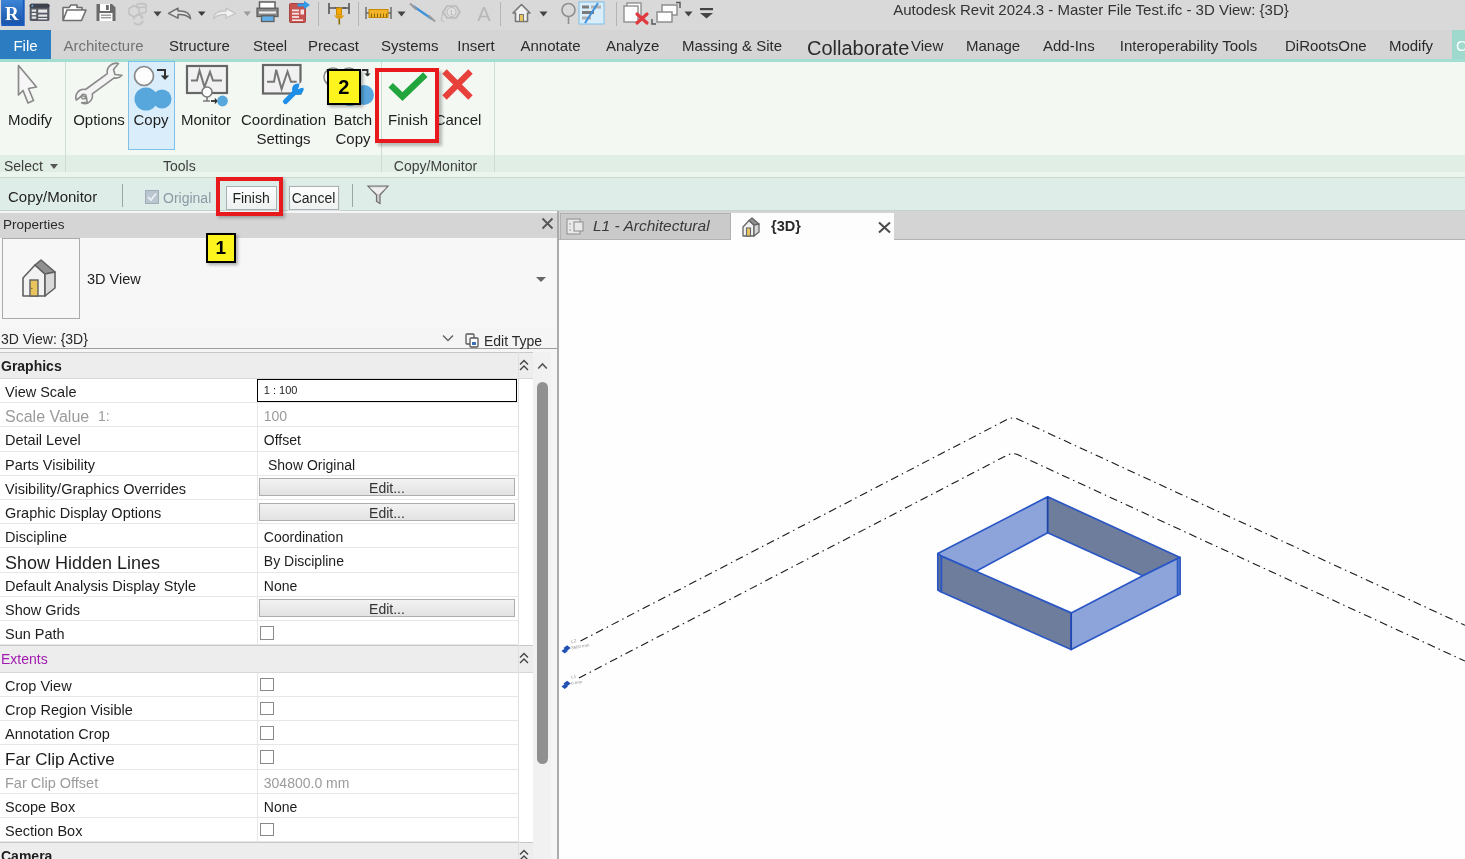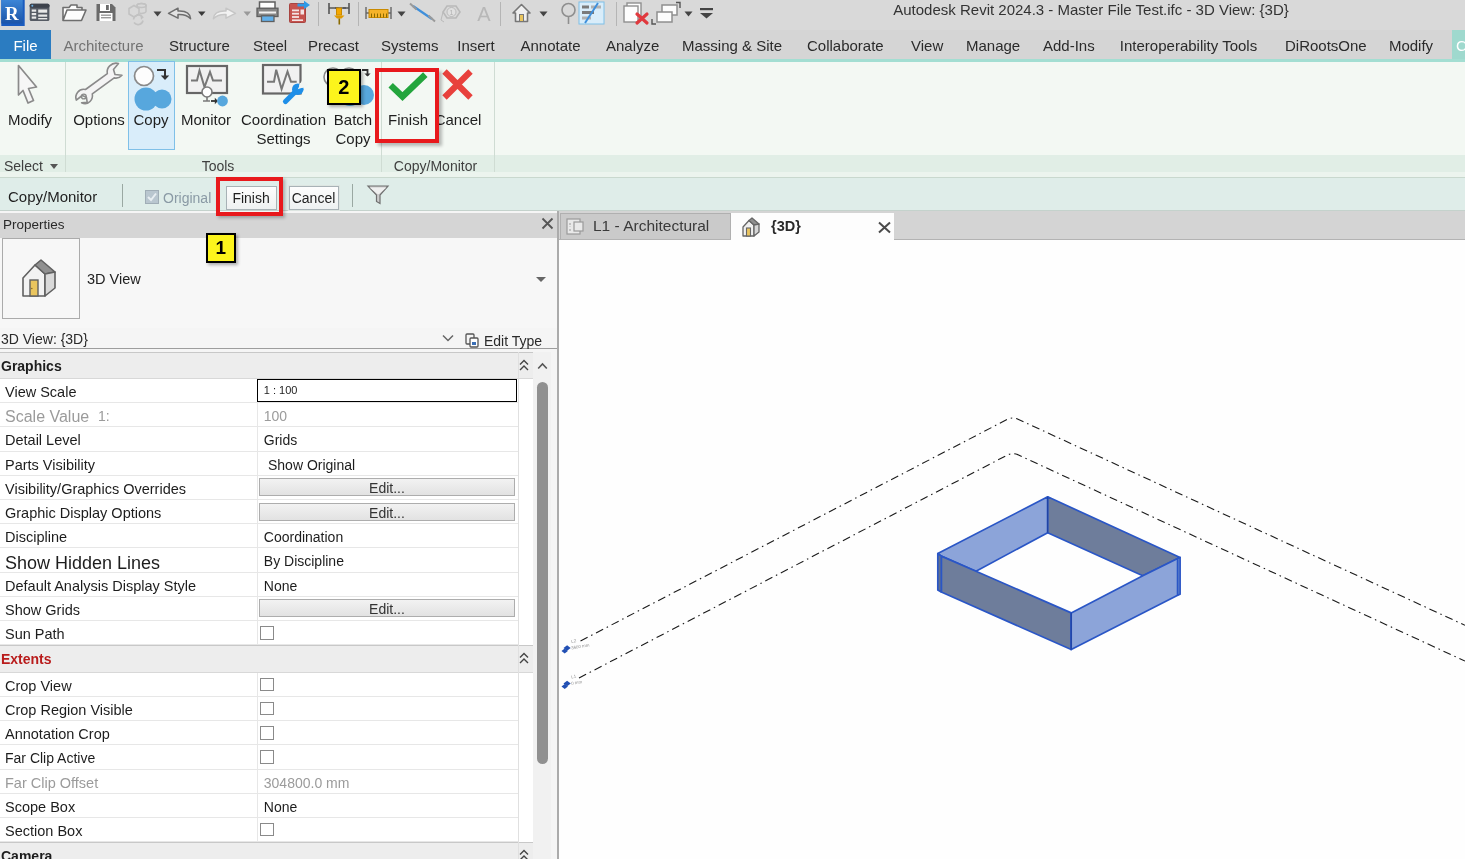--- a/index.html
+++ b/index.html
@@ -147,21 +147,21 @@
 <div id="menuitems">
     <div class="txt" style="left:63px;top:36.5px;width:81px;text-align:center;font-size:15px;color:#737373;">Architecture</div>
     <div class="txt" style="left:169px;top:36.5px;width:58px;text-align:center;font-size:15px;color:#2b2b2b;">Structure</div>
     <div class="txt" style="left:253px;top:36.5px;width:32px;text-align:center;font-size:15px;color:#2b2b2b;">Steel</div>
     <div class="txt" style="left:308px;top:36.5px;width:48px;text-align:center;font-size:15px;color:#2b2b2b;">Precast</div>
     <div class="txt" style="left:381px;top:36.5px;width:53px;text-align:center;font-size:15px;color:#2b2b2b;">Systems</div>
     <div class="txt" style="left:457px;top:36.5px;width:38px;text-align:center;font-size:15px;color:#2b2b2b;">Insert</div>
     <div class="txt" style="left:520px;top:36.5px;width:61px;text-align:center;font-size:15px;color:#2b2b2b;">Annotate</div>
     <div class="txt" style="left:606px;top:36.5px;width:51px;text-align:center;font-size:15px;color:#2b2b2b;">Analyze</div>
     <div class="txt" style="left:682px;top:36.5px;width:99px;text-align:center;font-size:15px;color:#2b2b2b;">Massing &amp; Site</div>
-    <div class="txt" style="left:807px;top:36.5px;width:76px;text-align:center;font-size:15px;color:#2b2b2b;">Collaborate</div>
+    <div class="txt" style="left:807px;top:36.5px;width:76px;text-align:center;font-size:20px;color:#2b2b2b;">Collaborate</div>
     <div class="txt" style="left:911px;top:36.5px;width:29px;text-align:center;font-size:15px;color:#2b2b2b;">View</div>
     <div class="txt" style="left:966px;top:36.5px;width:51px;text-align:center;font-size:15px;color:#2b2b2b;">Manage</div>
     <div class="txt" style="left:1043px;top:36.5px;width:49px;text-align:center;font-size:15px;color:#2b2b2b;">Add-Ins</div>
     <div class="txt" style="left:1118px;top:36.5px;width:141px;text-align:center;font-size:15px;color:#2b2b2b;">Interoperability Tools</div>
     <div class="txt" style="left:1285px;top:36.5px;width:75px;text-align:center;font-size:15px;color:#2b2b2b;">DiRootsOne</div>
     <div class="txt" style="left:1387px;top:36.5px;width:48px;text-align:center;font-size:15px;color:#2b2b2b;">Modify</div>
   </div>
 
 <div class="abs" style="left:0;top:62px;width:1465px;height:93px;background:#f3f8f3;"></div>
 <div class="abs" style="left:0;top:155px;width:1465px;height:17px;background:#e1eee6;"></div>
@@ -179,21 +179,21 @@
 <div class="txt" style="left:176px;top:110.5px;width:60px;text-align:center;font-size:15px;">Monitor</div>
 <div class="txt" style="left:240px;top:110.5px;width:87px;text-align:center;font-size:15px;">Coordination</div>
 <div class="txt" style="left:240px;top:130px;width:87px;text-align:center;font-size:15px;">Settings</div>
 <div class="txt" style="left:323px;top:110.5px;width:60px;text-align:center;font-size:15px;">Batch</div>
 <div class="txt" style="left:323px;top:130px;width:60px;text-align:center;font-size:15px;">Copy</div>
 <div class="txt" style="left:378px;top:110.5px;width:60px;text-align:center;font-size:15px;">Finish</div>
 <div class="txt" style="left:428px;top:110.5px;width:60px;text-align:center;font-size:15px;">Cancel</div>
 
 <div class="txt" style="left:4px;top:157.5px;font-size:14px;color:#3f3f3f;">Select</div>
 <div class="abs" style="left:50px;top:164px;width:0;height:0;border-left:4.5px solid transparent;border-right:4.5px solid transparent;border-top:5px solid #555;"></div>
-<div class="txt" style="left:163px;top:158px;width:110px;text-align:center;font-size:14px;color:#3f3f3f;">Tools</div>
+<div class="txt" style="left:163px;top:158px;width:110px;text-align:left;font-size:14px;color:#3f3f3f;">Tools</div>
 <div class="txt" style="left:388px;top:158px;width:95px;text-align:center;font-size:14px;color:#3f3f3f;">Copy/Monitor</div>
 <div id="ribbonicons">
 
 <svg style="left:17px;top:64px;" width="26" height="42" viewBox="0 0 26 42">
  <path d="M1.5 1.5 L19.5 23 L11.5 24.5 L16.5 36.5 L11 39 L6 26.5 L1.5 31 Z" fill="#f6f6f6" stroke="#8a8a8a" stroke-width="1.7" stroke-linejoin="round"></path>
 </svg>
 
 <svg style="left:75px;top:62px;" width="46" height="42" viewBox="0 0 46 42">
  <path d="M43.5 1.5 C40.5 0.7 37 1.6 34.7 3.9 C32.6 6 31.8 8.9 32.3 11.6 L10.5 27.5 C7.6 26.9 4.6 27.8 2.7 30.2 C0.8 32.5 0.4 35.5 1.3 38.1 L7.2 33.5 L11.4 35.2 L12.2 40.3 L6.6 40.9 C9.2 42.2 12.7 41.8 15 39.5 C17.1 37.4 17.8 34.5 17.3 31.8 L39.2 15.9 C42 16.5 45 15.6 47 13.3 L40 12.5 L38.5 7.5 L43.5 1.5 Z" fill="#f4f4f4" stroke="#8a8a8a" stroke-width="1.6" stroke-linejoin="round"></path>
  <circle cx="8.8" cy="34.5" r="2.4" fill="none" stroke="#8a8a8a" stroke-width="1.4"></circle>
@@ -319,21 +319,21 @@
     <div class="abs" style="left:257.2px;top:379px;width:259.6px;height:23.2px;background:#fff;border:1.5px solid #000;box-sizing:border-box;"></div>
     <div class="txt" style="left:263.8px;top:384px;font-size:11px;color:#1d1d1d;">1 : 100</div>
     <div class="abs" style="left:0;top:426.4px;width:518px;height:1px;background:#e7e7e7;"></div>
     <div class="abs" style="left:257.2px;top:403.2px;width:1px;height:24.2px;background:#e7e7e7;"></div>
     <div class="txt" style="left:5px;top:408.2px;font-size:16px;color:#9b9b9b;">Scale Value</div>
     <div class="txt" style="left:98px;top:408.2px;font-size:14px;color:#9b9b9b;">1:</div>
     <div class="txt" style="left:263.8px;top:408.2px;font-size:14px;color:#9b9b9b;">100</div>
     <div class="abs" style="left:0;top:450.59999999999997px;width:518px;height:1px;background:#e7e7e7;"></div>
     <div class="abs" style="left:257.2px;top:427.4px;width:1px;height:24.2px;background:#e7e7e7;"></div>
     <div class="txt" style="left:5px;top:432.4px;font-size:14.5px;color:#1d1d1d;">Detail Level</div>
-    <div class="txt" style="left:263.8px;top:432.4px;font-size:14px;color:#1d1d1d;">Grids</div>
+    <div class="txt" style="left:263.8px;top:432.4px;font-size:14px;color:#1d1d1d;">Offset</div>
     <div class="abs" style="left:0;top:474.79999999999995px;width:518px;height:1px;background:#e7e7e7;"></div>
     <div class="abs" style="left:257.2px;top:451.59999999999997px;width:1px;height:24.2px;background:#e7e7e7;"></div>
     <div class="txt" style="left:5px;top:456.59999999999997px;font-size:14.5px;color:#1d1d1d;">Parts Visibility</div>
     <div class="txt" style="left:268px;top:456.59999999999997px;font-size:14px;color:#1d1d1d;">Show Original</div>
     <div class="abs" style="left:0;top:498.99999999999994px;width:518px;height:1px;background:#e7e7e7;"></div>
     <div class="abs" style="left:257.2px;top:475.79999999999995px;width:1px;height:24.2px;background:#e7e7e7;"></div>
     <div class="txt" style="left:5px;top:480.79999999999995px;font-size:14.5px;color:#1d1d1d;">Visibility/Graphics Overrides</div>
     <div class="abs" style="left:259px;top:478.29999999999995px;width:256px;height:18.2px;background:linear-gradient(#f2f2f2,#e2e2e2);border:1px solid #adadad;box-sizing:border-box;"></div>
     <div class="txt" style="left:259px;top:480.29999999999995px;width:256px;text-align:center;font-size:14px;color:#333;">Edit...</div>
     <div class="abs" style="left:0;top:523.1999999999999px;width:518px;height:1px;background:#e7e7e7;"></div>
@@ -356,39 +356,39 @@
     <div class="abs" style="left:0;top:620.0000000000001px;width:518px;height:1px;background:#e7e7e7;"></div>
     <div class="abs" style="left:257.2px;top:596.8000000000001px;width:1px;height:24.2px;background:#e7e7e7;"></div>
     <div class="txt" style="left:5px;top:601.8000000000001px;font-size:14.5px;color:#1d1d1d;">Show Grids</div>
     <div class="abs" style="left:259px;top:599.3000000000001px;width:256px;height:18.2px;background:linear-gradient(#f2f2f2,#e2e2e2);border:1px solid #adadad;box-sizing:border-box;"></div>
     <div class="txt" style="left:259px;top:601.3000000000001px;width:256px;text-align:center;font-size:14px;color:#333;">Edit...</div>
     <div class="abs" style="left:0;top:644.2000000000002px;width:518px;height:1px;background:#e7e7e7;"></div>
     <div class="abs" style="left:257.2px;top:621.0000000000001px;width:1px;height:24.2px;background:#e7e7e7;"></div>
     <div class="txt" style="left:5px;top:626.0000000000001px;font-size:14.5px;color:#1d1d1d;">Sun Path</div>
     <div class="abs" style="left:260px;top:626.0000000000001px;width:13.5px;height:13.5px;background:#fff;border:1px solid #8a8a8a;box-sizing:border-box;"></div>
     <div class="abs" style="left:0;top:645.2000000000002px;width:533px;height:27.5px;background:#ededed;border-top:1px solid #c8c8c8;border-bottom:1px solid #d8d8d8;box-sizing:border-box;"></div>
-    <div class="txt" style="left:1px;top:651.2000000000002px;font-size:14px;font-weight:bold;color:#b91c1c;">Extents</div>
+    <div class="txt" style="left:1px;top:651.2000000000002px;font-size:14px;font-weight:normal;color:#a21caf;">Extents</div>
     <svg style="left:519px;top:652.2000000000002px;" width="10" height="13" viewBox="0 0 10 13">
       <path d="M1 5.5 L5 1.5 L9 5.5 M1 11 L5 7 L9 11" stroke="#444" stroke-width="1.4" fill="none"></path>
     </svg>
     <div class="abs" style="left:0;top:695.9000000000002px;width:518px;height:1px;background:#e7e7e7;"></div>
     <div class="abs" style="left:257.2px;top:672.7000000000002px;width:1px;height:24.2px;background:#e7e7e7;"></div>
     <div class="txt" style="left:5px;top:677.7000000000002px;font-size:14.5px;color:#1d1d1d;">Crop View</div>
     <div class="abs" style="left:260px;top:677.7000000000002px;width:13.5px;height:13.5px;background:#fff;border:1px solid #8a8a8a;box-sizing:border-box;"></div>
     <div class="abs" style="left:0;top:720.1000000000003px;width:518px;height:1px;background:#e7e7e7;"></div>
     <div class="abs" style="left:257.2px;top:696.9000000000002px;width:1px;height:24.2px;background:#e7e7e7;"></div>
     <div class="txt" style="left:5px;top:701.9000000000002px;font-size:14.5px;color:#1d1d1d;">Crop Region Visible</div>
     <div class="abs" style="left:260px;top:701.9000000000002px;width:13.5px;height:13.5px;background:#fff;border:1px solid #8a8a8a;box-sizing:border-box;"></div>
     <div class="abs" style="left:0;top:744.3000000000003px;width:518px;height:1px;background:#e7e7e7;"></div>
     <div class="abs" style="left:257.2px;top:721.1000000000003px;width:1px;height:24.2px;background:#e7e7e7;"></div>
     <div class="txt" style="left:5px;top:726.1000000000003px;font-size:14.5px;color:#1d1d1d;">Annotation Crop</div>
     <div class="abs" style="left:260px;top:726.1000000000003px;width:13.5px;height:13.5px;background:#fff;border:1px solid #8a8a8a;box-sizing:border-box;"></div>
     <div class="abs" style="left:0;top:768.5000000000003px;width:518px;height:1px;background:#e7e7e7;"></div>
     <div class="abs" style="left:257.2px;top:745.3000000000003px;width:1px;height:24.2px;background:#e7e7e7;"></div>
-    <div class="txt" style="left:5px;top:750.3000000000003px;font-size:14px;color:#1d1d1d;">Far Clip Active</div>
+    <div class="txt" style="left:5px;top:750.3000000000003px;font-size:17px;color:#1d1d1d;">Far Clip Active</div>
     <div class="abs" style="left:260px;top:750.3000000000003px;width:13.5px;height:13.5px;background:#fff;border:1px solid #8a8a8a;box-sizing:border-box;"></div>
     <div class="abs" style="left:0;top:792.7000000000004px;width:518px;height:1px;background:#e7e7e7;"></div>
     <div class="abs" style="left:257.2px;top:769.5000000000003px;width:1px;height:24.2px;background:#e7e7e7;"></div>
     <div class="txt" style="left:5px;top:774.5000000000003px;font-size:14.5px;color:#9b9b9b;">Far Clip Offset</div>
     <div class="txt" style="left:263.8px;top:774.5000000000003px;font-size:14px;color:#9b9b9b;">304800.0 mm</div>
     <div class="abs" style="left:0;top:816.9000000000004px;width:518px;height:1px;background:#e7e7e7;"></div>
     <div class="abs" style="left:257.2px;top:793.7000000000004px;width:1px;height:24.2px;background:#e7e7e7;"></div>
     <div class="txt" style="left:5px;top:798.7000000000004px;font-size:14.5px;color:#1d1d1d;">Scope Box</div>
     <div class="txt" style="left:263.8px;top:798.7000000000004px;font-size:14px;color:#1d1d1d;">None</div>
     <div class="abs" style="left:0;top:841.1000000000005px;width:518px;height:1px;background:#e7e7e7;"></div>
@@ -407,21 +407,21 @@
 <svg style="left:537px;top:362px;" width="11" height="9" viewBox="0 0 11 9">
     <path d="M1.2 6.5 L5.5 2 L9.8 6.5" stroke="#555" stroke-width="1.6" fill="none"></path>
   </svg>
 <div class="abs" style="left:536.5px;top:382px;width:11px;height:382px;background:#909090;border-radius:6px;"></div>
 
 <div class="abs" style="left:557px;top:211px;width:2px;height:648px;background:#ababab;"></div>
 
 <div class="abs" style="left:559px;top:211px;width:906px;height:28px;background:#d4d4d4;"></div>
 <div class="abs" style="left:559px;top:238.5px;width:906px;height:1px;background:#b3b3b3;"></div>
 <div class="abs" style="left:559.5px;top:213px;width:171px;height:25.5px;background:#cacaca;border:1px solid #b0b0b0;border-bottom:none;box-sizing:border-box;"></div>
-<div class="txt" style="left:593px;top:217px;font-size:15.5px;color:#3a3a3a;">L1 - Architectural</div>
+<div class="txt" style="left:593px;top:217px;font-size:15.5px;color:#3a3a3a;font-style:italic;">L1 - Architectural</div>
 <div class="abs" style="left:731.2px;top:213px;width:163px;height:26.5px;background:#fdfdfd;"></div>
 <div class="txt" style="left:771px;top:217.5px;font-size:14.5px;font-weight:bold;color:#2a2a2a;">{3D}</div>
 <svg style="left:876.7px;top:221.2px;" width="15" height="13" viewBox="0 0 15 13">
     <path d="M2 1.5 L13 11.5 M13 1.5 L2 11.5" stroke="#4a4a4a" stroke-width="2"></path>
   </svg>
 <div id="tabicons">
 
 <svg style="left:566px;top:218px;" width="19" height="17" viewBox="0 0 19 17">
  <rect x="1" y="1" width="13" height="15" fill="#e9e9e9" stroke="#9a9a9a" stroke-width="1.2"></rect>
  <rect x="8" y="4" width="9" height="9" fill="#e9e9e9" stroke="#9a9a9a" stroke-width="1.2"></rect>

